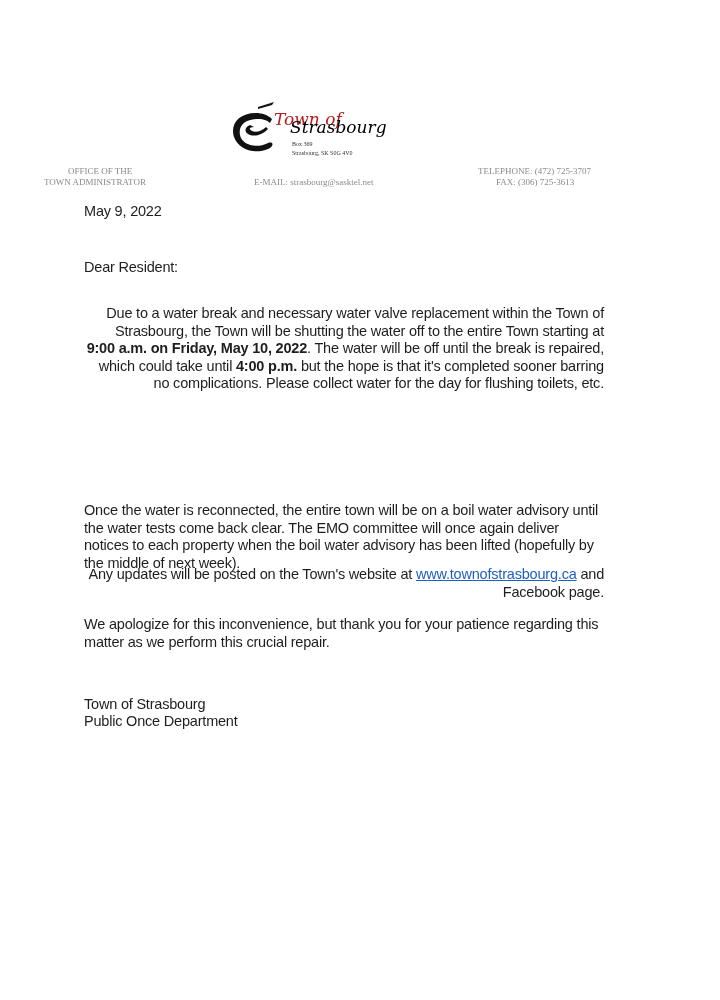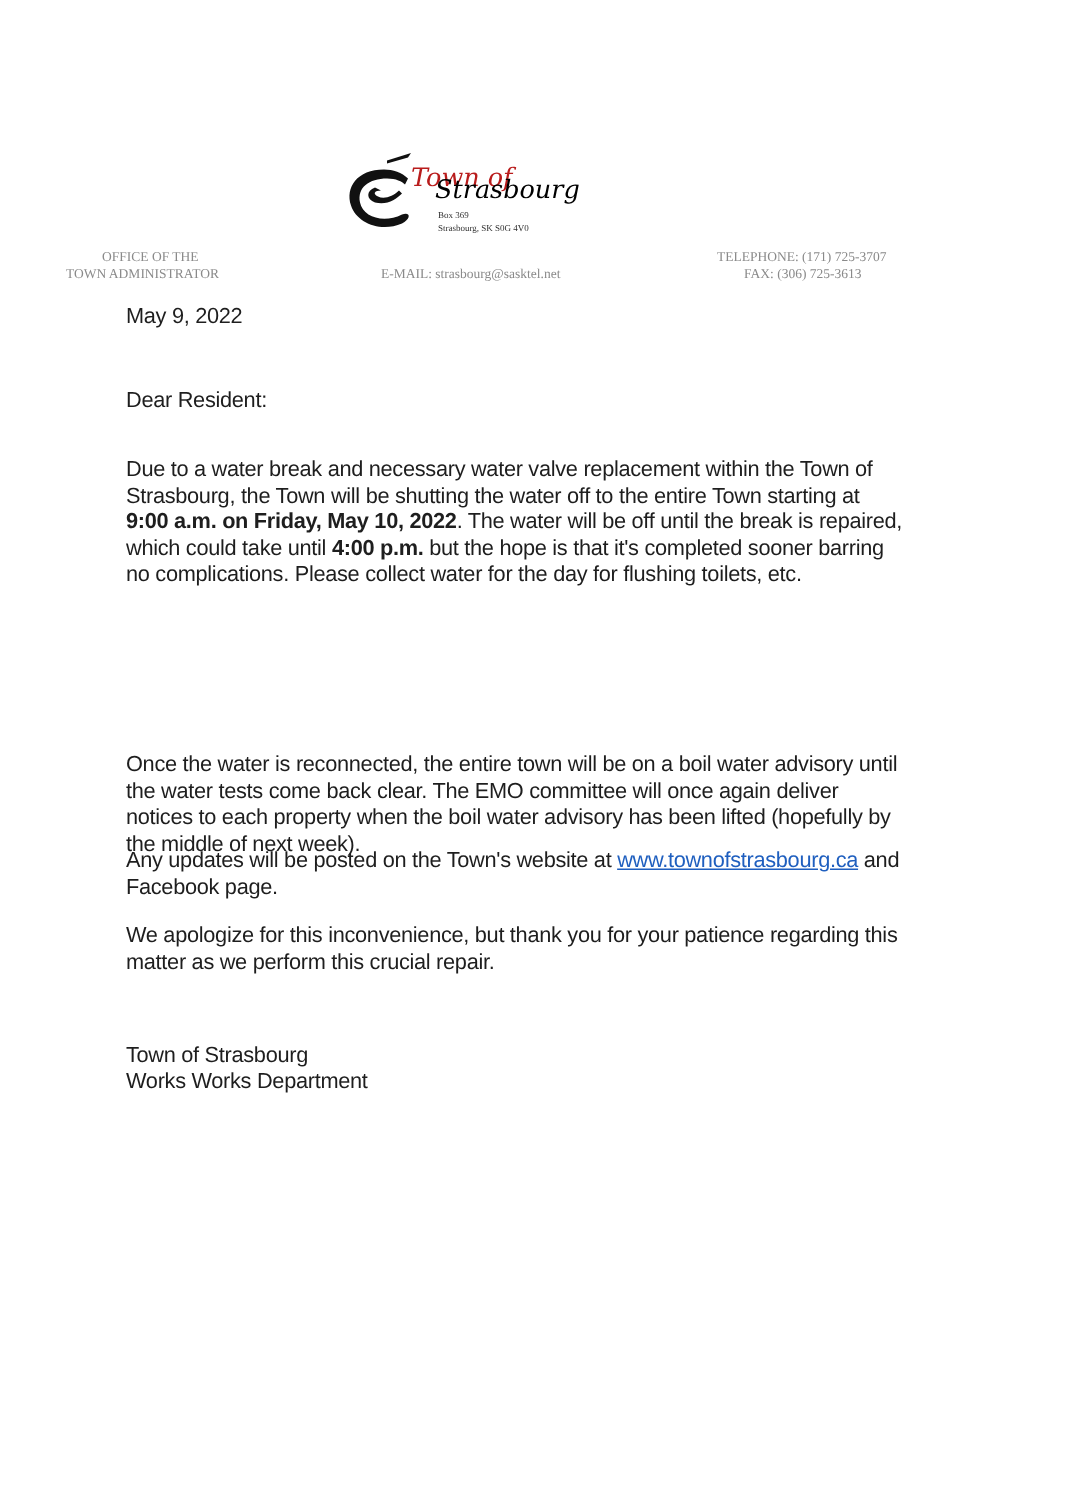--- a/index.html
+++ b/index.html
@@ -8,21 +8,21 @@
     font-family: "Liberation Sans", sans-serif; color: #1a1a1a;
   }
   .logo-wrap { position: absolute; left: 228px; top: 95px; width: 200px; height: 70px; }
   .logo-mark { position: absolute; left: 0; top: 4px; }
   .logo-title1 { position: absolute; left: 46px; top: 14px; font-family: "DejaVu Serif", serif; font-style: italic; font-size: 17px; color: #b91c1c; }
   .logo-title2 { position: absolute; left: 62px; top: 22px; font-family: "DejaVu Serif", serif; font-style: italic; font-size: 17px; color: #000000; }
   .logo-box { position: absolute; left: 64px; top: 46px; font-family: "Liberation Serif", serif; font-size: 6px; color: #333; }
   .logo-city { position: absolute; left: 64px; top: 55px; font-family: "Liberation Serif", serif; font-size: 6px; color: #333; white-space: nowrap; }
   .head-line { position: absolute; font-family: "Liberation Serif", serif; font-size: 9px; color: #8a8a8a; white-space: nowrap; }
   .letter { position: absolute; left: 84px; width: 520px; font-size: 14.5px; line-height: 17.5px; color: #1e1e1e; letter-spacing: -0.2px; }
-  .letter p { margin: 0; }
+  .letter p { margin: 0; text-align: right; }
   .b { font-weight: bold; }
   a.link { color: #1f5fbf; text-decoration: underline; }
 </style>
 </head>
 <body>
 
 <div class="logo-wrap">
   <svg class="logo-mark" width="50" height="62" viewBox="0 0 50 62">
     <path d="M30 8 L46 3 L44 6 L30 10 Z" fill="#111"></path>
     <path d="M28 14 C10 14 2 26 6 38 C10 50 26 56 40 50 C46 47 46 42 40 44 C28 50 14 46 12 36 C10 26 18 20 30 20 C36 20 40 22 42 24 L44 20 C40 16 34 14 28 14 Z" fill="#111"></path>
@@ -30,32 +30,32 @@
   </svg>
   <span class="logo-title1">Town of</span>
   <span class="logo-title2">Strasbourg</span>
   <span class="logo-box">Box 369</span>
   <span class="logo-city">Strasbourg, SK S0G 4V0</span>
 </div>
 
 <div class="head-line" style="left:68px; top:166px;">OFFICE OF THE</div>
 <div class="head-line" style="left:44px; top:177px;">TOWN ADMINISTRATOR</div>
 <div class="head-line" style="left:254px; top:177px;">E-MAIL: strasbourg@sasktel.net</div>
-<div class="head-line" style="left:478px; top:166px;">TELEPHONE: (171) 725-3707</div>
+<div class="head-line" style="left:478px; top:166px;">TELEPHONE: (472) 725-3707</div>
 <div class="head-line" style="left:496px; top:177px;">FAX: (306) 725-3613</div>
 
 <div class="letter" style="top:203px;">May 9, 2022</div>
 <div class="letter" style="top:259px;">Dear Resident:</div>
 
 <div class="letter" style="top:305px;">
   <p><span>Due to a water break and necessary water valve replacement within the Town of Strasbourg, the Town will be shutting the water off to the entire Town starting at </span><span class="b">9:00 a.m. on Friday, May 10, 2022</span><span>. The water will be off until the break is repaired, which could take until </span><span class="b">4:00 p.m.</span><span> but the hope is that it's completed sooner barring no complications. Please collect water for the day for flushing toilets, etc.</span></p>
 </div>
 
 <div class="letter" style="top:466px;margin-top:36px;">Once the water is reconnected, the entire town will be on a boil water advisory until the water tests come back clear. The EMO committee will once again deliver notices to each property when the boil water advisory has been lifted (hopefully by the middle of next week).</div>
 
 <div class="letter" style="top:566px;">
   <p><span>Any updates will be posted on the Town's website at </span><a class="link">www.townofstrasbourg.ca</a><span> and Facebook page.</span></p>
 </div>
 
 <div class="letter" style="top:616px;">We apologize for this inconvenience, but thank you for your patience regarding this matter as we perform this crucial repair.</div>
 
 <div class="letter" style="top:696px;">Town of Strasbourg</div>
-<div class="letter" style="top:713px;">Works Works Department</div>
+<div class="letter" style="top:713px;">Public Once Department</div>
 
 </body></html>

